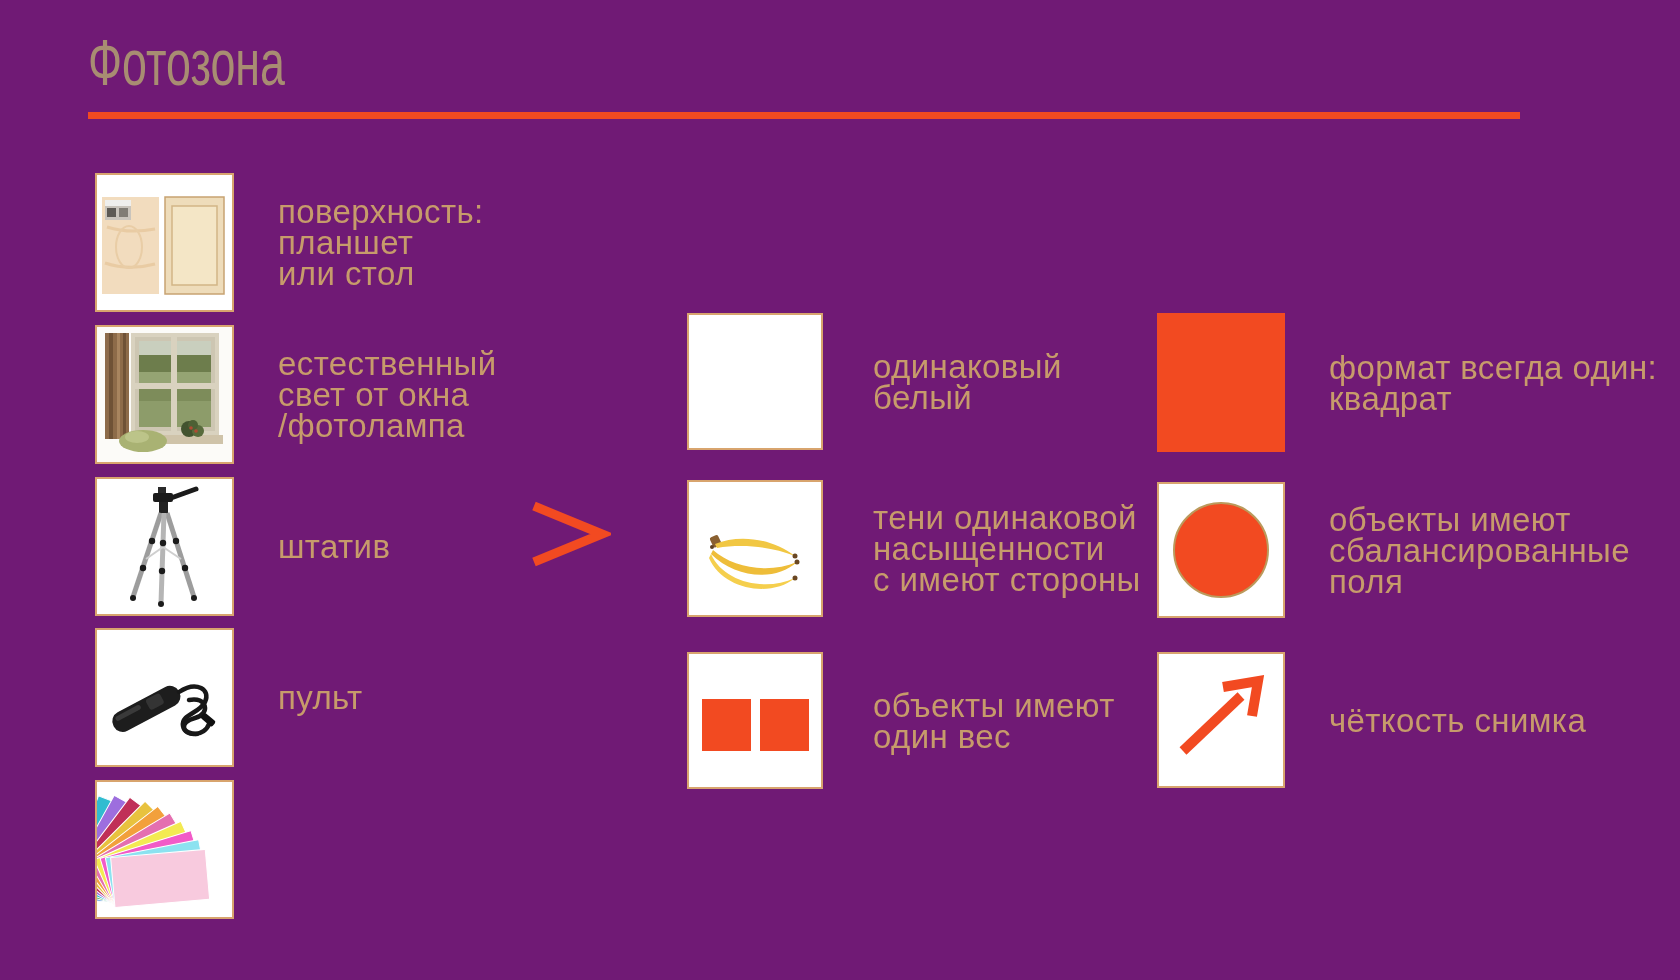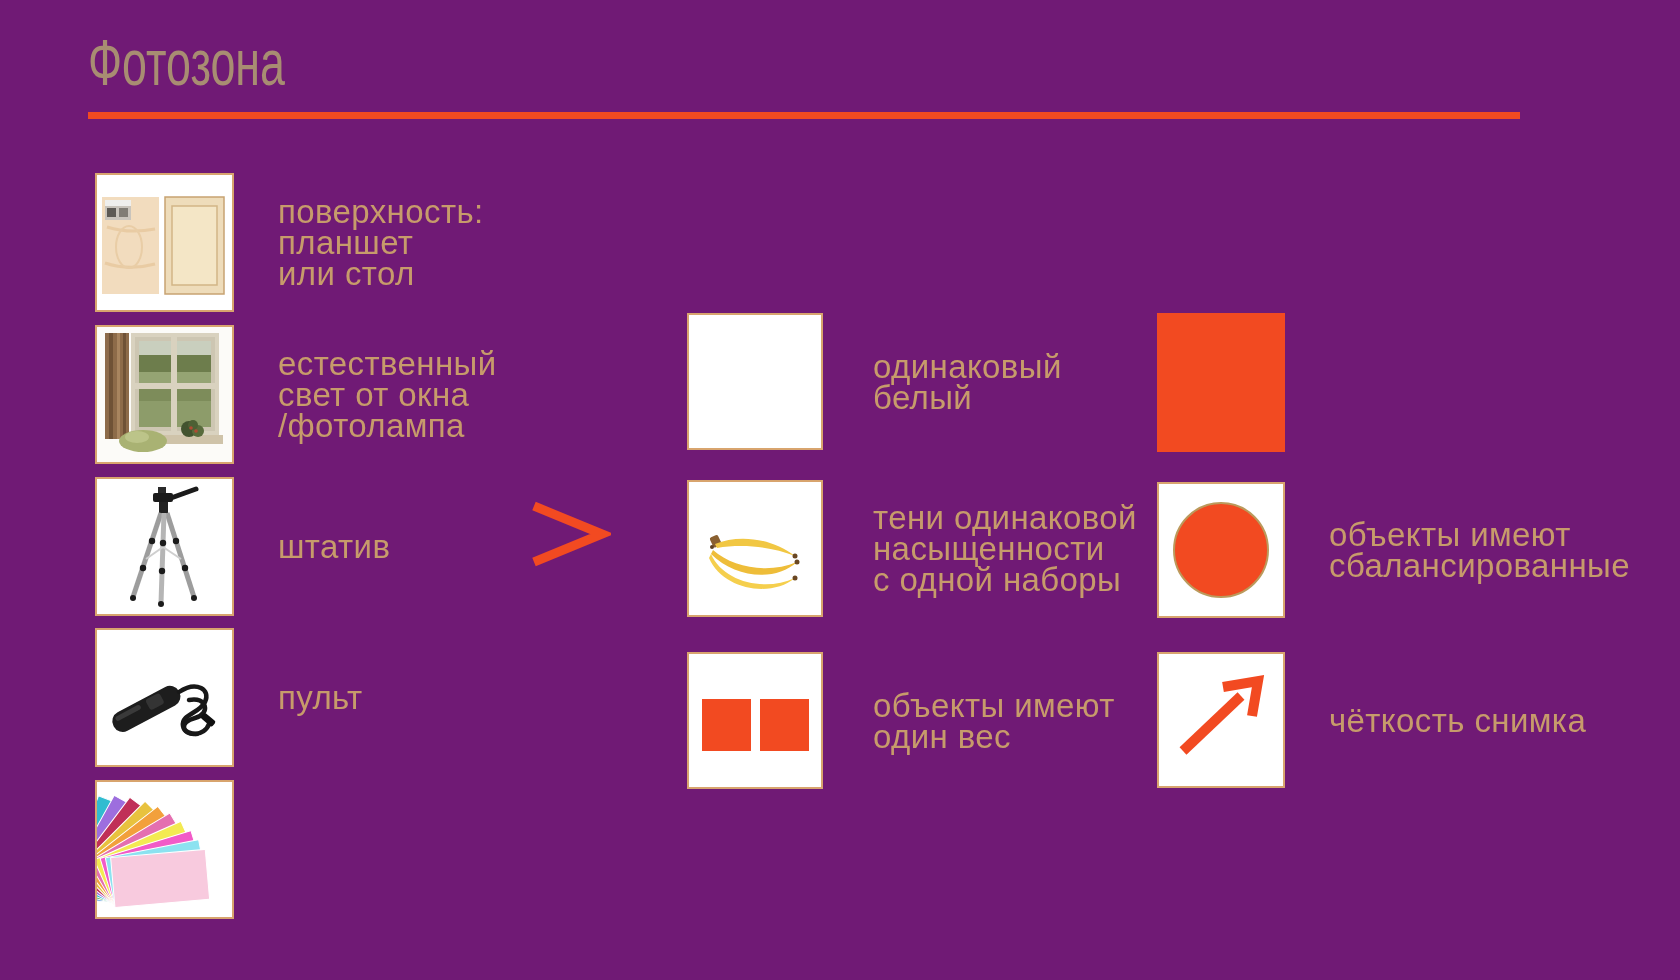--- a/index.html
+++ b/index.html
@@ -219,48 +219,53 @@
           <circle cx="86" cy="22" r="2.5" fill="#6a4722"></circle>
           <circle cx="88" cy="28" r="2.5" fill="#6a4722"></circle>
           <circle cx="86" cy="44" r="2.5" fill="#6a4722"></circle>
           <circle cx="3" cy="13" r="2" fill="#5d3f22"></circle>
         </g>
       </svg>
     </div>
     <div class="label label-m">
       <div>тени одинаковой</div>
       <div>насыщенности</div>
-      <div>с одной наборы</div>
+      <div>с имеют стороны</div>
     </div>
   </div>
 
   <div class="row row-m" style="top:652px">
     <div class="pbox pbox-m">
       <div class="two-squares">
         <div class="sq"></div>
         <div class="sq"></div>
       </div>
     </div>
     <div class="label label-m">
       <div>объекты имеют</div>
       <div>один вес</div>
     </div>
   </div>
 
   <div class="row row-r" style="top:313px;height:139px">
     <div class="solid-square"></div>
+    <div class="label label-r">
+      <div>формат всегда один:</div>
+      <div>квадрат</div>
+    </div>
   </div>
 
   <div class="row row-r" style="top:482px">
     <div class="pbox pbox-r">
       <div class="circle"></div>
     </div>
     <div class="label label-r">
       <div>объекты имеют</div>
       <div>сбалансированные</div>
+      <div>поля</div>
     </div>
   </div>
 
   <div class="row row-r" style="top:652px">
     <div class="pbox pbox-r">
       <svg width="124" height="132" viewBox="0 0 124 132">
         <line x1="24" y1="97" x2="82" y2="42" stroke="#f24a21" stroke-width="10"></line>
         <polyline points="64,33 99,27 93,62" fill="none" stroke="#f24a21" stroke-width="10" stroke-linejoin="miter"></polyline>
       </svg>
     </div>

